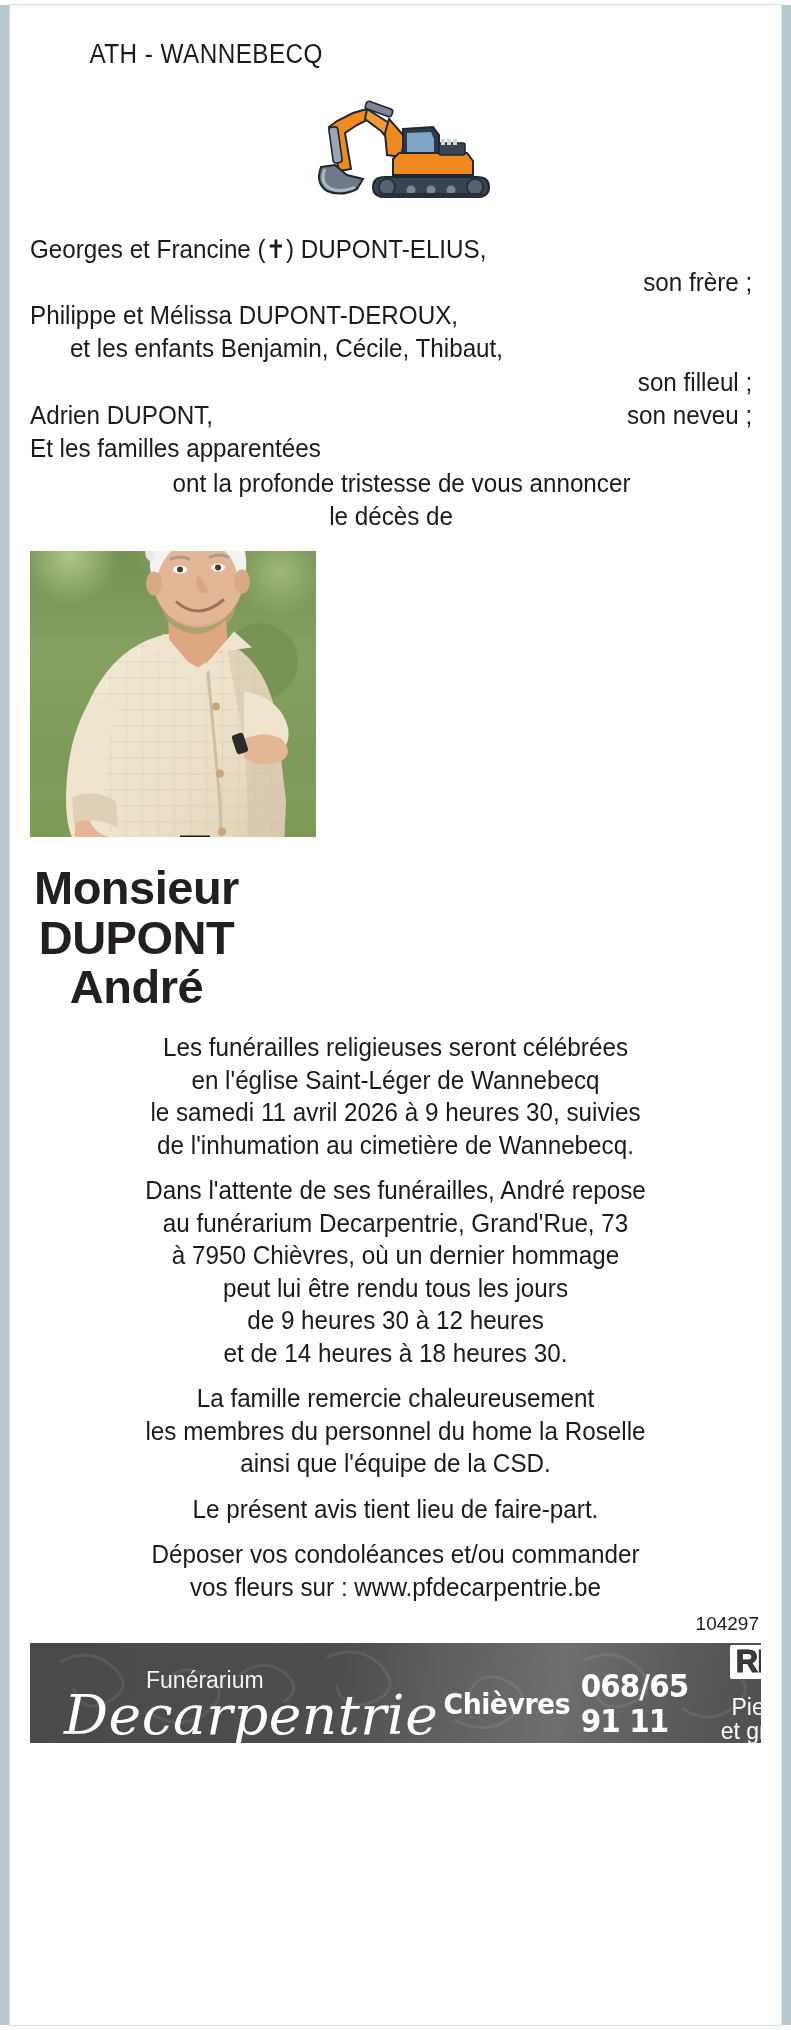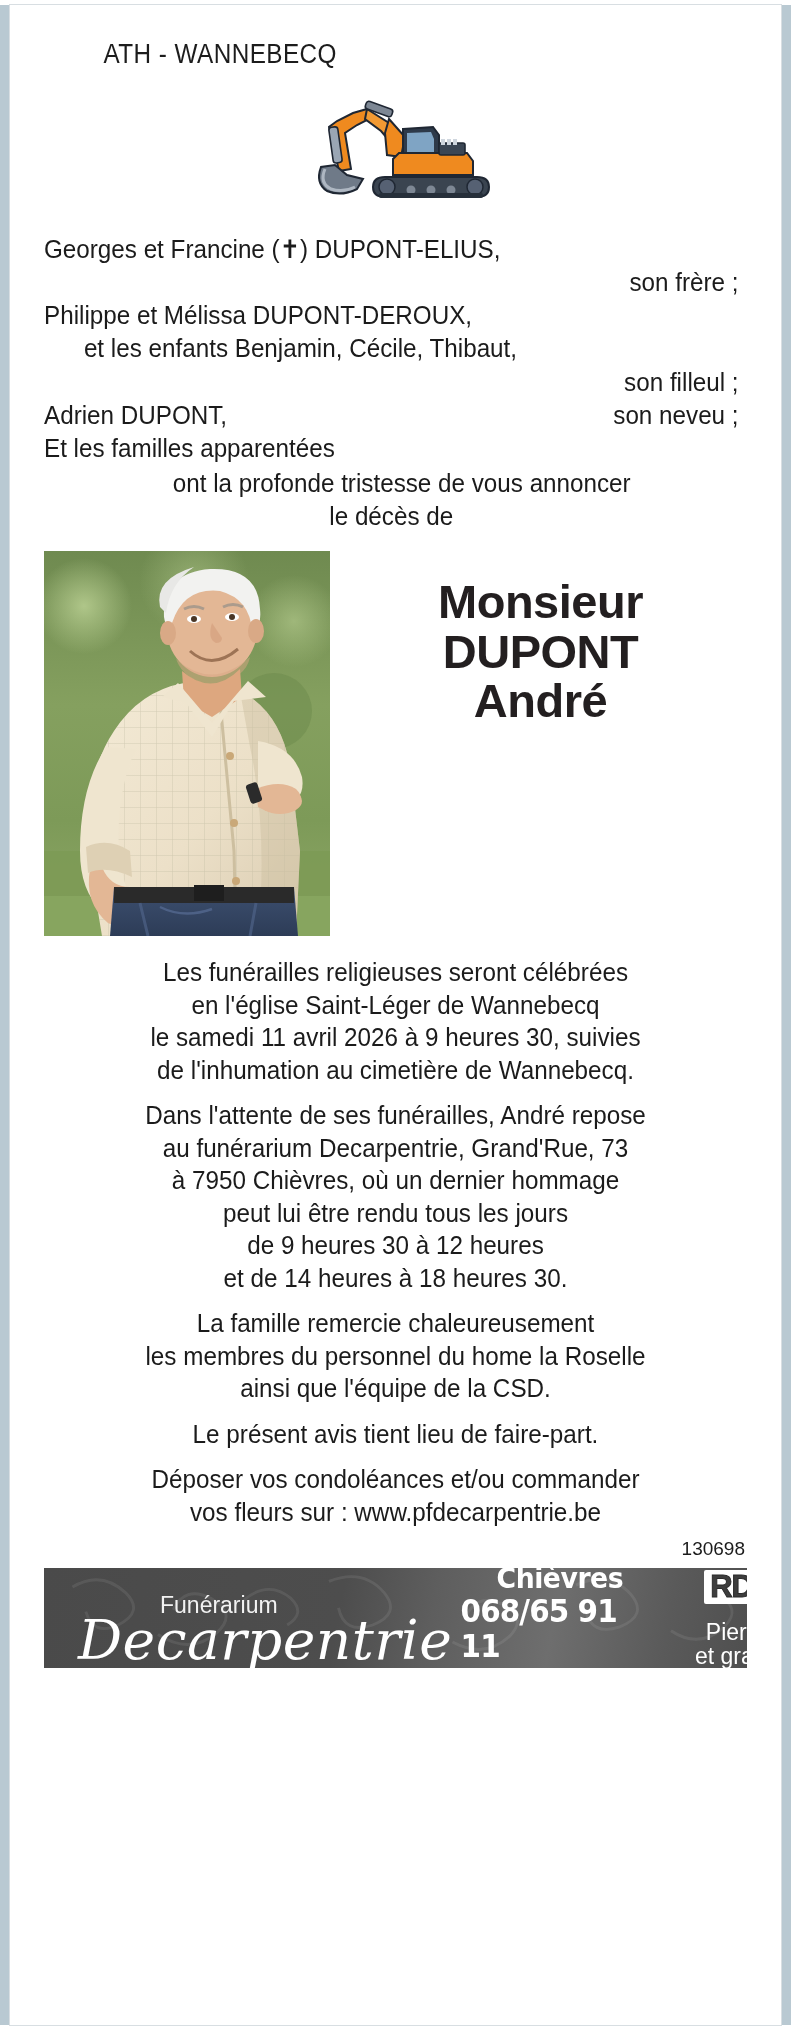--- a/index.html
+++ b/index.html
@@ -47,21 +47,21 @@
     right: 9px;
     top: 4px;
     bottom: 4px;
     background: #ffffff;
     border: 1px solid #d8dee2;
     box-sizing: border-box;
   }
 
   .content {
     position: relative;
-    padding: 0 34px;
+    padding: 0 20px;
     box-sizing: border-box;
     width: 100%;
     height: 100%;
   }
 
   
   .locality {
     font-family: "Liberation Sans", sans-serif;
     font-size: 27px;
     letter-spacing: 0.5px;
@@ -111,20 +111,21 @@
     text-align: center;
     line-height: 1.30;
   }
   .announce .l1 { padding-left: 22px; }
 
   
   .deceased {
     margin-top: 18px;
     display: flex;
     align-items: flex-start;
+    flex-direction: column;
   }
   .portrait {
     width: 286px;
     height: 385px;
     flex: 0 0 286px;
     position: relative;
     overflow: hidden;
     background: #5e7540;
   }
   .portrait svg { display:block; width:100%; height:100%; }
@@ -211,21 +212,21 @@
     font-family: "DejaVu Serif", serif;
     font-style: italic;
     font-size: 55px;
     line-height: 1;
     color: #ffffff;
     letter-spacing: 0.5px;
   }
   .banner-mid {
     flex: 0 0 215px;
     display: flex;
-    flex-direction: column;
+    flex-direction: row;
     justify-content: center;
     align-items: center;
     position: relative;
     padding-bottom: 4px;
   }
   .city {
     font-family: "DejaVu Sans", sans-serif;
     font-weight: bold;
     font-size: 29px;
     line-height: 1.05;
@@ -468,21 +469,21 @@
         <div class="para">
           <div>Le présent avis tient lieu de faire-part.</div>
         </div>
 
         <div class="para">
           <div>Déposer vos condoléances et/ou commander</div>
           <div>vos fleurs sur : www.pfdecarpentrie.be</div>
         </div>
       </div>
 
-      <div class="refnum">130698</div>
+      <div class="refnum">104297</div>
 
       <div class="banner">
         <svg class="flourish" viewBox="0 0 740 100" preserveAspectRatio="none" xmlns="http://www.w3.org/2000/svg">
           <g fill="none" stroke="#ffffff" stroke-width="3" opacity="0.5">
             <path d="M30 20 q30 -18 56 6 q20 20 -8 34 q-26 12 -34 -14"></path>
             <path d="M120 70 q34 22 62 -2 q22 -20 -6 -36 q-28 -14 -40 12"></path>
             <path d="M300 14 q36 -14 58 12 q18 22 -12 34 q-30 10 -36 -18"></path>
             <path d="M430 78 q34 18 60 -6 q20 -20 -8 -34 q-28 -12 -38 14"></path>
             <path d="M560 18 q34 -16 58 10 q18 22 -12 34 q-30 10 -36 -18"></path>
             <path d="M660 66 q30 20 56 -4 q20 -20 -8 -34"></path>

